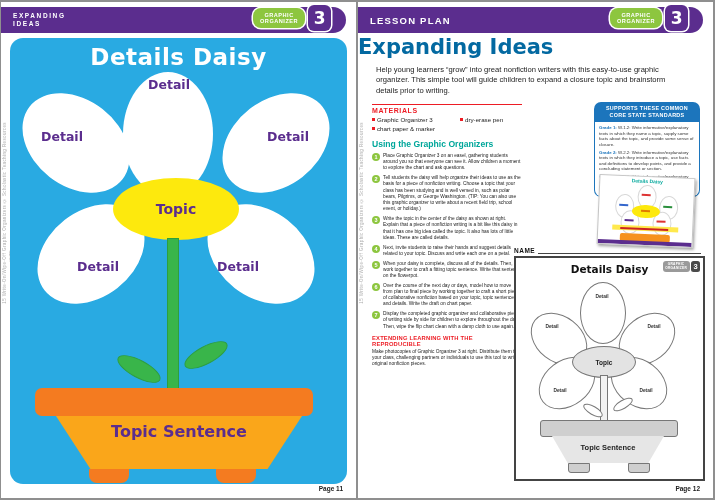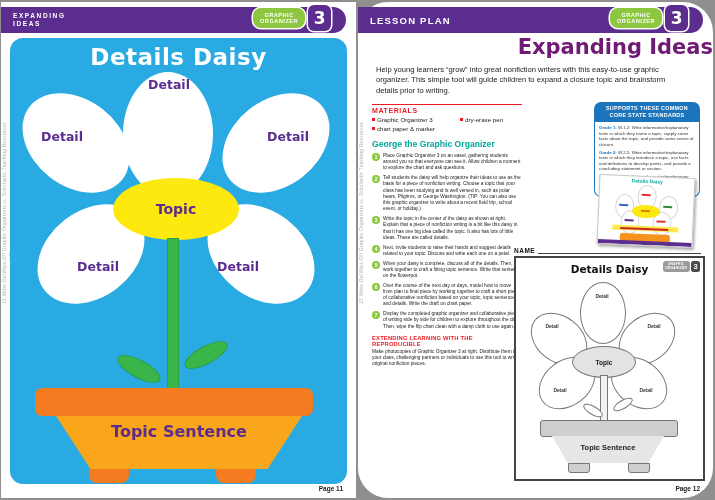--- a/index.html
+++ b/index.html
@@ -1,19 +1,19 @@
 <!DOCTYPE html>
 <html><head>
 <meta charset="utf-8">
 <style>
   html,body{margin:0;padding:0;width:715px;height:500px;overflow:hidden;background:#8f8f8f;
     font-family:"Liberation Sans",sans-serif;}
   .page{position:absolute;top:2px;width:355px;height:496px;background:#fff;}
   #left-page{left:1px;}
-  #right-page{left:358px;border-radius:30px;}
+  #right-page{left:358px;}
 
   
   .header-bar{position:absolute;left:0;top:5px;width:345px;height:26px;background:#5b2d8e;
     border-radius:0 13px 13px 0;display:flex;align-items:center;}
   .hdr-two-line{padding-left:12px;color:#fff;font-size:6.5px;font-weight:bold;letter-spacing:1.6px;line-height:1.25;}
   .hdr-one-line{padding-left:12px;color:#fff;font-size:9.5px;font-weight:bold;letter-spacing:1.2px;}
 
   
   .go-badge{position:absolute;left:252px;top:3px;display:flex;align-items:center;z-index:5;}
   .go-badge-text{background:#8dc63f;border-radius:8px;padding:4px 7px;color:#fff;font-weight:bold;
@@ -53,21 +53,21 @@
   #leaf-r{left:172px;top:308px;transform:rotate(-28deg);}
   .pot-rim{position:absolute;left:25px;top:350px;width:278px;height:28px;background:#f47b20;border-radius:7px;}
   .pot-body{position:absolute;left:46px;top:378px;width:246px;height:53px;background:#faa61a;
     clip-path:polygon(0 0,100% 0,86% 100%,14% 100%);text-align:center;}
   .pot-label{display:inline-block;margin-top:6px;color:#5b2d8e;font-weight:bold;font-size:16px;
     font-family:"DejaVu Sans",sans-serif;}
   .pot-foot{position:absolute;top:431px;width:40px;height:14px;background:#f47b20;border-radius:0 0 8px 8px;}
   #foot-l{left:79px;} #foot-r{left:206px;}
 
   
-  .lesson-title{position:absolute;left:0;top:33px;width:100%;text-align:right;color:#701a75;
+  .lesson-title{position:absolute;left:0;top:33px;width:100%;text-align:left;color:#0369a1;
     font-size:21px;font-weight:bold;font-family:"DejaVu Sans",sans-serif;}
   .lesson-intro{position:absolute;left:18px;top:63px;width:292px;font-size:7.6px;line-height:1.35;color:#222;}
   .lesson-left{position:absolute;left:14px;top:102px;width:150px;}
   .materials{border-top:1.5px solid #ed1c24;padding-top:2px;}
   .materials-title{color:#ed1c24;font-weight:bold;font-size:7px;letter-spacing:.6px;margin-bottom:2px;}
   .materials-grid{display:grid;grid-template-columns:88px 60px;gap:2px 0;}
   .mat-item{display:flex;align-items:flex-start;gap:2px;font-size:6.2px;color:#222;}
   .mat-bullet{width:3px;height:3px;background:#ed1c24;margin-top:1.5px;flex:0 0 auto;}
   .using-heading{color:#00a79b;font-weight:bold;font-size:8.6px;margin:7px 0 4px 0;}
   .step{display:flex;gap:3px;margin-bottom:3.5px;}
@@ -216,21 +216,21 @@
           <span class="mat-bullet"></span>
           <span>dry-erase pen</span>
         </div>
         <div class="mat-item">
           <span class="mat-bullet"></span>
           <span>chart paper &amp; marker</span>
         </div>
       </div>
     </div>
 
-    <div class="using-heading">George the Graphic Organizer</div>
+    <div class="using-heading">Using the Graphic Organizers</div>
 
     <div class="step">
       <span class="step-num">1</span>
       <span class="step-text">Place Graphic Organizer 3 on an easel, gathering students around you so that everyone can see it. Allow children a moment to explore the chart and ask questions.</span>
     </div>
     <div class="step">
       <span class="step-num">2</span>
       <span class="step-text">Tell students the daisy will help organize their ideas to use as the basis for a piece of nonfiction writing. Choose a topic that your class has been studying and is well versed in, such as polar bears, Pilgrims, or George Washington. (TIP: You can also use this graphic organizer to write about a recent field trip, school event, or holiday.)</span>
     </div>
     <div class="step">

